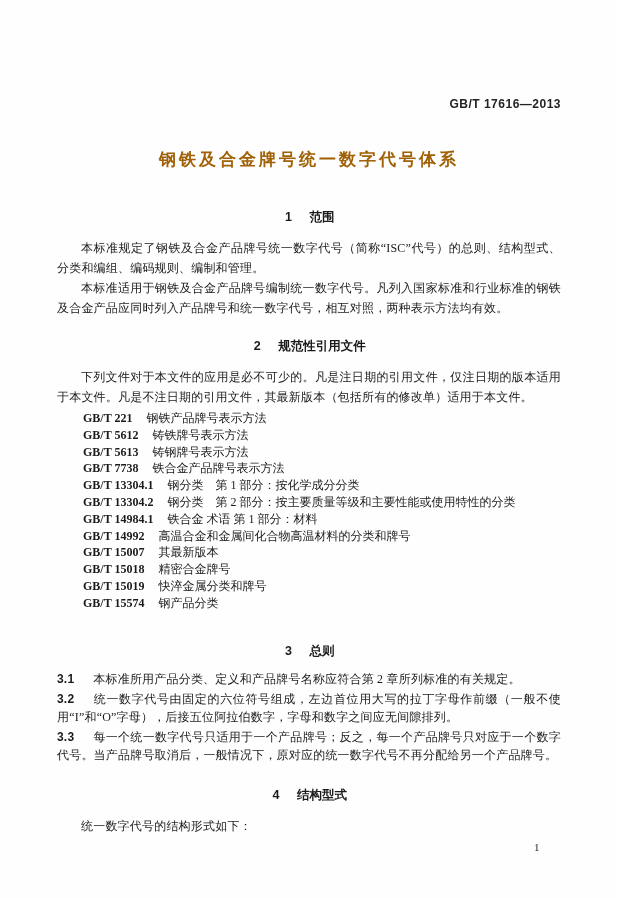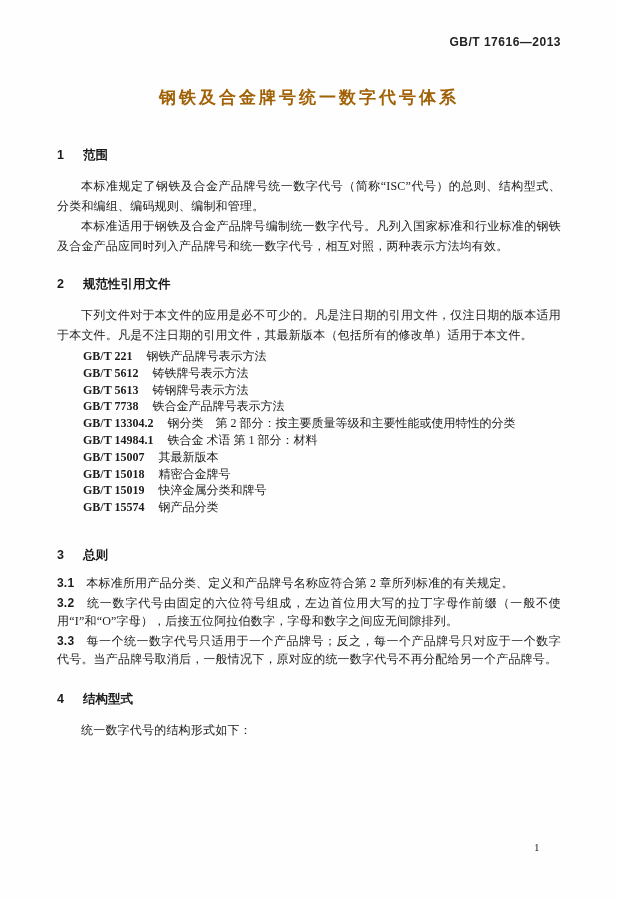--- a/index.html
+++ b/index.html
@@ -12,21 +12,21 @@
     width: 617px;
     height: 899px;
     box-sizing: border-box;
     background: #fefefe;
     padding: 0 56px 0 57px;
     overflow: hidden;
     font-family: "Liberation Serif", "DejaVu Serif", serif;
     color: #1b1b1b;
   }
   .page-header {
-    padding-top: 32px;
+    padding-top: 94px;
     text-align: right;
   }
   .std-code {
     font-family: "Liberation Sans", "DejaVu Sans", sans-serif;
     font-weight: 700;
     font-size: 12px;
     letter-spacing: 0.5px;
     line-height: 14px;
     color: #232323;
   }
@@ -40,20 +40,21 @@
     line-height: 24px;
     color: #a16207;
   }
   .sec-heading {
     margin: 0;
     font-family: "Liberation Sans", "DejaVu Sans", sans-serif;
     font-weight: 700;
     font-size: 12.5px;
     line-height: 15px;
     color: #1a1a1a;
+    text-align: center;
   }
   .sec-num {
     display: inline-block;
     min-width: 10px;
     margin-right: 16px;
   }
   .sec-1 .sec-heading { margin-top: 38px; }
   .sec-2 .sec-heading { margin-top: 21px; }
   .sec-3 .sec-heading { margin-top: 32px; }
   .sec-4 .sec-heading { margin-top: 24px; }
@@ -78,21 +79,21 @@
   .clause {
     margin: 3px 0 0 0;
     font-size: 12px;
     line-height: 17.5px;
     text-align: justify;
     letter-spacing: 0.2px;
   }
   .clause-num {
     font-family: "Liberation Sans", "DejaVu Sans", sans-serif;
     font-weight: 700;
-    margin-right: 12px;
+    margin-right: 19px;
   }
   .page-footer {
     position: absolute;
     top: 837px;
     left: 534px;
   }
   .page-num {
     font-size: 11px;
     color: #2a2a2a;
   }
@@ -119,22 +120,24 @@
   <div class="section sec-2">
     <h2 class="sec-heading">
       <span class="sec-num">2</span><span>规范性引用文件</span>
     </h2>
     <p class="body-para para-first">下列文件对于本文件的应用是必不可少的。凡是注日期的引用文件，仅注日期的版本适用于本文件。凡是不注日期的引用文件，其最新版本（包括所有的修改单）适用于本文件。</p>
     <div class="ref-list">
       <div class="ref-line"><span class="ref-code">GB/T 221</span><span>钢铁产品牌号表示方法</span></div>
       <div class="ref-line"><span class="ref-code">GB/T 5612</span><span>铸铁牌号表示方法</span></div>
       <div class="ref-line"><span class="ref-code">GB/T 5613</span><span>铸钢牌号表示方法</span></div>
       <div class="ref-line"><span class="ref-code">GB/T 7738</span><span>铁合金产品牌号表示方法</span></div>
+      <div class="ref-line"><span class="ref-code">GB/T 13304.1</span><span>钢分类　第 1 部分：按化学成分分类</span></div>
       <div class="ref-line"><span class="ref-code">GB/T 13304.2</span><span>钢分类　第 2 部分：按主要质量等级和主要性能或使用特性的分类</span></div>
       <div class="ref-line"><span class="ref-code">GB/T 14984.1</span><span>铁合金 术语 第 1 部分：材料</span></div>
+      <div class="ref-line"><span class="ref-code">GB/T 14992</span><span>高温合金和金属间化合物高温材料的分类和牌号</span></div>
       <div class="ref-line"><span class="ref-code">GB/T 15007</span><span>其最新版本</span></div>
       <div class="ref-line"><span class="ref-code">GB/T 15018</span><span>精密合金牌号</span></div>
       <div class="ref-line"><span class="ref-code">GB/T 15019</span><span>快淬金属分类和牌号</span></div>
       <div class="ref-line"><span class="ref-code">GB/T 15574</span><span>钢产品分类</span></div>
     </div>
   </div>
 
   <div class="section sec-3">
     <h2 class="sec-heading">
       <span class="sec-num">3</span><span>总则</span>

